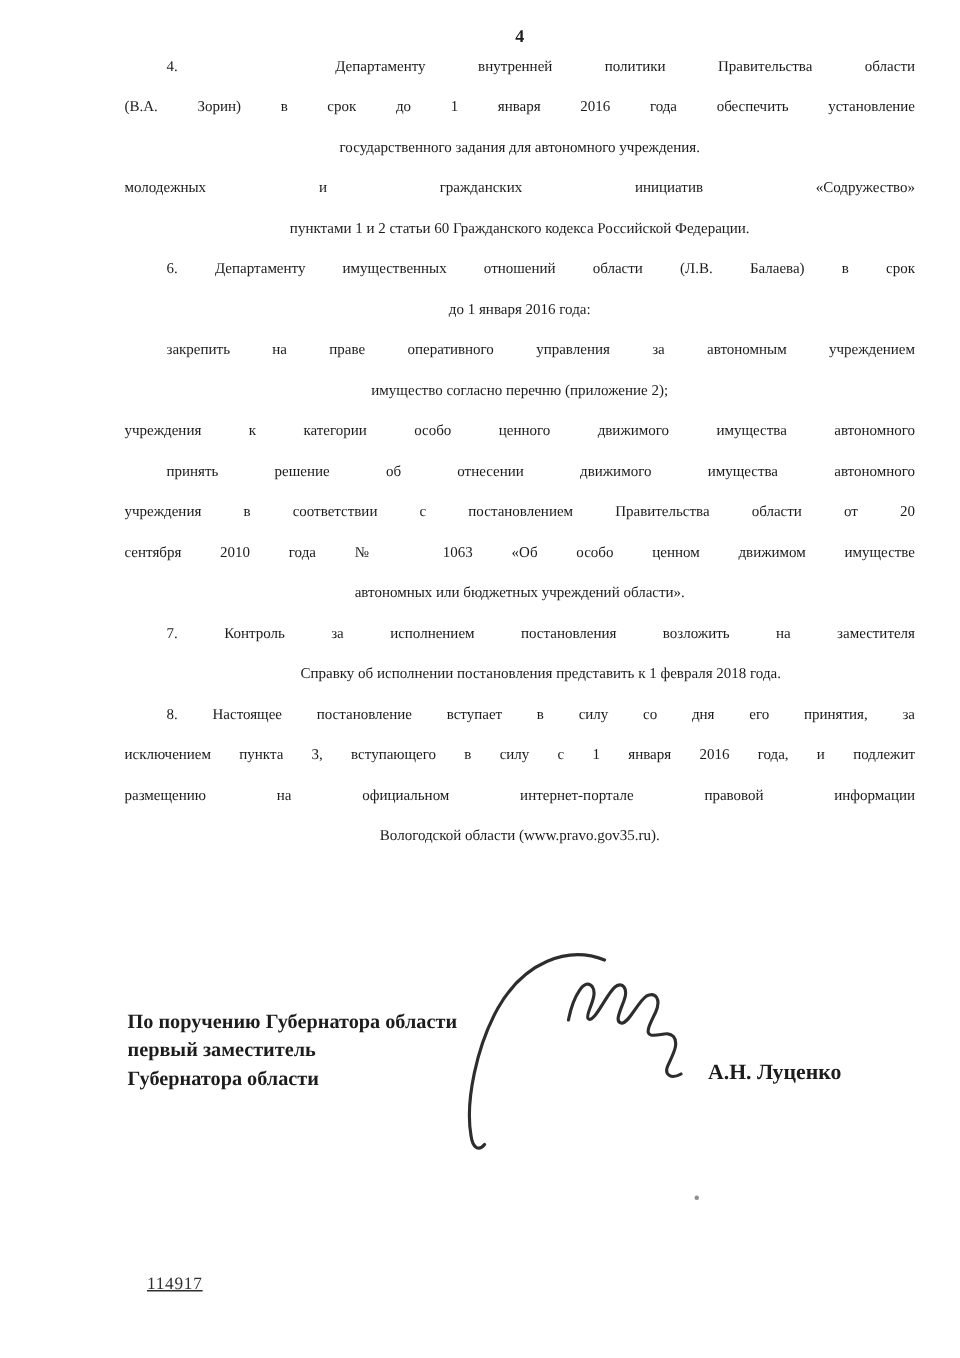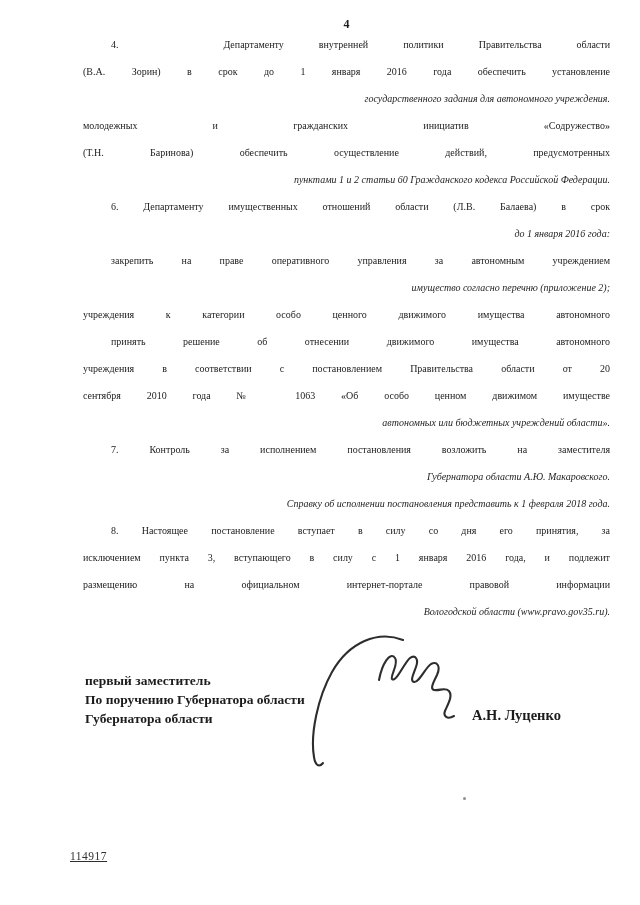--- a/index.html
+++ b/index.html
@@ -34,21 +34,21 @@
     overflow: hidden;
     text-align: justify;
   }
   .line.just::after {
     content: "";
     display: inline-block;
     width: 100%;
     height: 0;
   }
   .line.first { text-indent: 28px; }
-  .line.last { text-align: right; font-style: italic; }
+  .line.last { text-align: center; }
   .sig-block {
     position: absolute;
     left: 85px;
     top: 671px;
     font-weight: bold;
     font-size: 13.5px;
   }
   .sig-line { height: 19px; line-height: 19px; white-space: nowrap; }
   .signer-name {
     position: absolute;
@@ -59,21 +59,21 @@
     white-space: nowrap;
   }
   .signature-svg {
     position: absolute;
     left: 0; top: 0;
     width: 640px; height: 905px;
     pointer-events: none;
   }
   .doc-number {
     position: absolute;
-    left: 70px;
+    left: 98px;
     top: 850px;
     font-size: 11.5px;
     color: #2f2f2f;
     letter-spacing: 0.5px;
     text-decoration: underline;
   }
   .speck {
     position: absolute;
     left: 463px;
     top: 797px;
@@ -91,56 +91,54 @@
   <div class="page-number">4</div>
 
   <div class="body-text">
       <div>
         <div class="line first just">4.&nbsp;&nbsp; Департаменту внутренней политики Правительства области</div>
         <div class="line just">(В.А. Зорин) в срок до 1 января 2016 года обеспечить установление</div>
         <div class="line last">государственного задания для автономного учреждения.</div>
       </div>
       <div>
         <div class="line just">молодежных и гражданских инициатив «Содружество»</div>
-        <div class="line just">(Т.Н. Баринова) обеспечить осуществление действий, предусмотренных</div>
         <div class="line last">пунктами 1 и 2 статьи 60 Гражданского кодекса Российской Федерации.</div>
       </div>
       <div>
         <div class="line first just">6.&nbsp;Департаменту имущественных отношений области (Л.В. Балаева) в срок</div>
         <div class="line last">до 1 января 2016 года:</div>
       </div>
       <div>
         <div class="line first just">закрепить на праве оперативного управления за автономным учреждением</div>
         <div class="line last">имущество согласно перечню (приложение 2);</div>
       </div>
       <div>
         <div class="line just">учреждения к категории особо ценного движимого имущества автономного</div>
         <div class="line first just">принять решение об отнесении движимого имущества автономного</div>
         <div class="line just">учреждения в соответствии с постановлением Правительства области от 20</div>
         <div class="line just">сентября 2010 года № 1063 «Об особо ценном движимом имуществе</div>
         <div class="line last">автономных или бюджетных учреждений области».</div>
       </div>
       <div>
         <div class="line first just">7. Контроль за исполнением постановления возложить на заместителя</div>
-        <div class="line last">Губернатора области А.Ю. Макаровского.</div>
       </div>
       <div>
         <div class="line first last">Справку об исполнении постановления представить к 1 февраля 2018 года.</div>
       </div>
       <div>
         <div class="line first just">8. Настоящее постановление вступает в силу со дня его принятия, за</div>
         <div class="line just">исключением пункта 3, вступающего в силу с 1 января 2016 года, и подлежит</div>
         <div class="line just">размещению на официальном интернет-портале правовой информации</div>
         <div class="line last">Вологодской области (www.pravo.gov35.ru).</div>
       </div>
     </div>
 
   <div class="sig-block">
+      <div class="sig-line">По поручению Губернатора области</div>
       <div class="sig-line">первый заместитель</div>
-      <div class="sig-line">По поручению Губернатора области</div>
       <div class="sig-line">Губернатора области</div>
     </div>
 
   <div class="signer-name">А.Н. Луценко</div>
 
   <svg class="signature-svg" viewBox="0 0 640 905">
     <path d="M 403 640
              C 378 630 349 642 332 672
              C 318 697 310 734 314 757
              C 315 765 319 768 323 763

